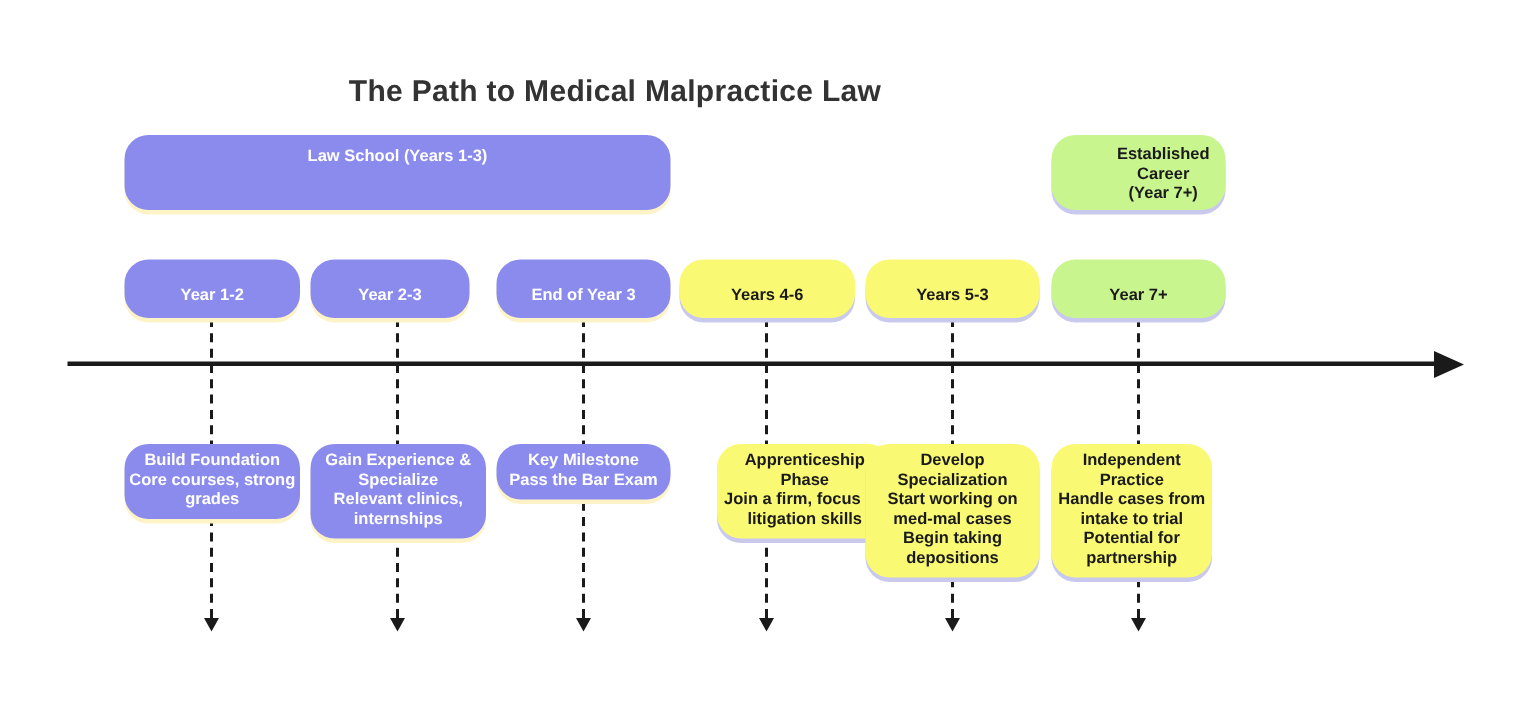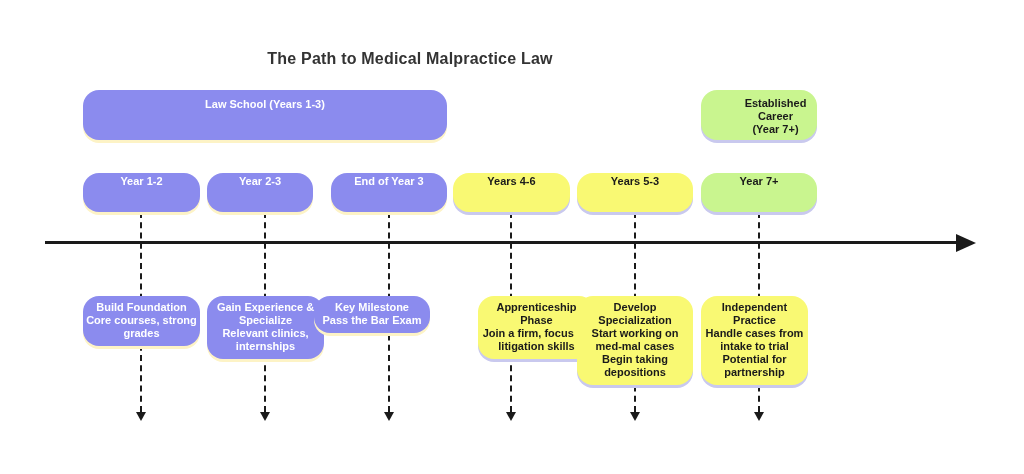--- a/index.html
+++ b/index.html
@@ -9,39 +9,39 @@
     height: 474px;
     background: #ffffff;
     overflow: hidden;
     font-family: "Liberation Sans", sans-serif;
   }
   .title {
     position: absolute;
     left: 220px; top: 50px; width: 380px;
     margin: 0;
     text-align: center;
-    font-size: 16px;
+    font-size: 20px;
     font-weight: 700;
     color: var(--title-text, #333);
     letter-spacing: 0.2px;
   }
   .box {
     position: absolute;
     box-sizing: border-box;
     border-radius: 16px;
     text-align: center;
     font-size: 11px;
     font-weight: 700;
     white-space: pre-line;
     line-height: 13px;
     z-index: 2;
   }
   .sec   { top: 90px;  height: 50px; padding-top: 8px; }
   .sec.green { padding-top: 7px; padding-left: 33px; }
-  .period{ top: 173px; height: 39px; padding-top: 2px; }
+  .period{ top: 173px; height: 39px; padding-top: 18px; }
   .event { top: 296px; padding: 5px 3px 6px 3px; }
   .purple {
     background: var(--section-purple, #8b8bee);
     color: var(--text-on-purple, #fff);
     box-shadow: 0 3px 0 0 var(--shadow-cream, #fdf5c9);
   }
   .yellow {
     background: var(--section-yellow, #f9f973);
     color: var(--text-dark, #1a1a1a);
     box-shadow: 0 3px 0 0 var(--shadow-lavender, #c9c9ee);
@@ -118,21 +118,21 @@
   <div class="conn" style="left:758px"></div>
   <div class="conn-arrow" style="left:754px"></div>
 
   <div class="box event purple" style="left:83px;width:117px">Build Foundation
 Core courses, strong
 grades</div>
   <div class="box event purple" style="left:207px;width:117px">Gain Experience &amp;
 Specialize
 Relevant clinics,
 internships</div>
-  <div class="box event purple" style="left:314px;width:116px">Key Milestone
+  <div class="box event purple" style="left:331px;width:116px">Key Milestone
 Pass the Bar Exam</div>
   <div class="box event yellow" style="left:478px;width:117px">Apprenticeship
 Phase
 Join a firm, focus on
 litigation skills</div>
   <div class="box event yellow" style="left:577px;width:116px">Develop
 Specialization
 Start working on
 med-mal cases
 Begin taking

